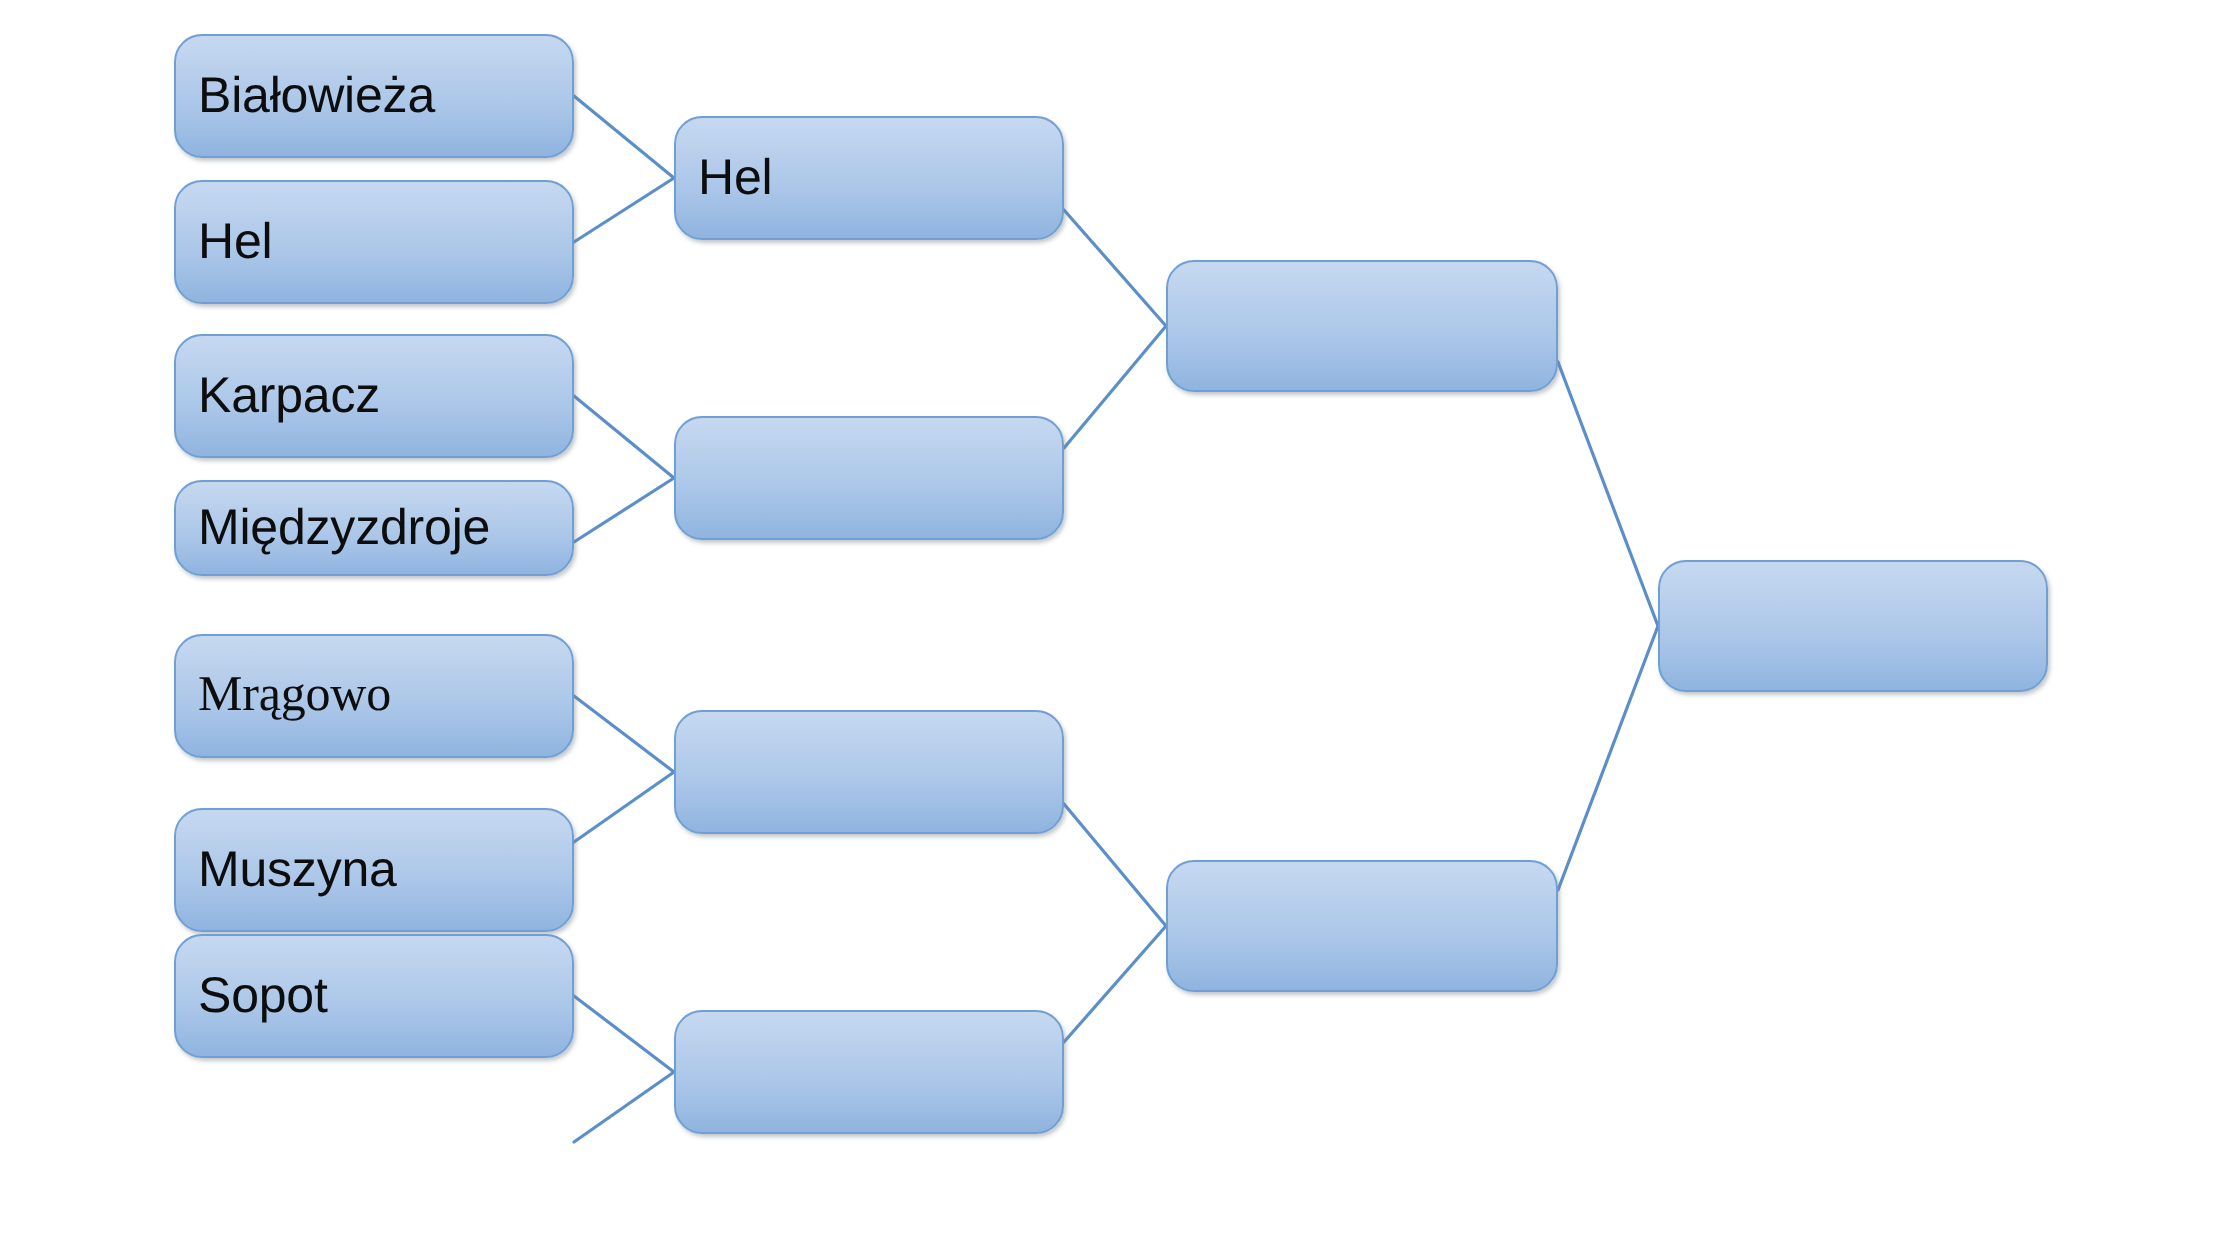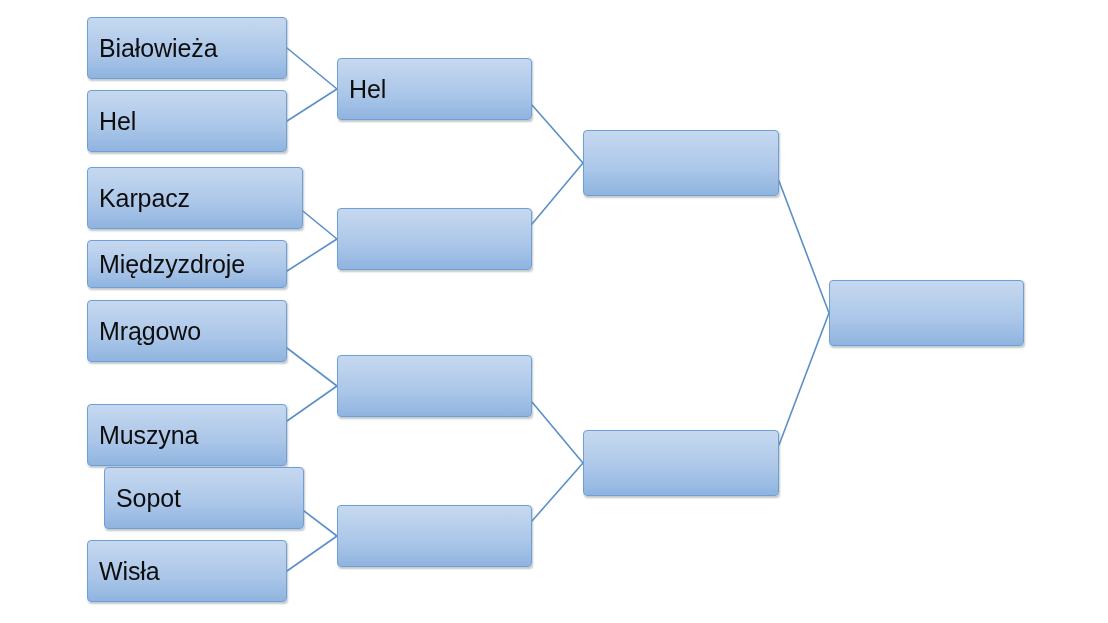--- a/index.html
+++ b/index.html
@@ -24,21 +24,21 @@
     left: 0;
     top: 0;
     width: 1108px;
     height: 623px;
     pointer-events: none;
   }
   .bracket-box {
     position: absolute;
     box-sizing: border-box;
     border: 1px solid #6f9fd3;
-    border-radius: 4px;
+    border-radius: 14px;
     background: linear-gradient(to bottom, #c6d8f0 0%, #bcd2ed 22%, #a9c5e8 62%, #8fb4df 100%);
     box-shadow: 1px 1.5px 2px rgba(120,130,140,0.45);
     display: flex;
     align-items: center;
     padding-left: 11px;
     padding-right: 8px;
     overflow: hidden;
   }
   .bracket-box .box-label {
     font-size: 25px;
@@ -78,37 +78,34 @@
       <line x1="779" y1="445" x2="829" y2="313"></line>
     </g>
   </svg>
 
   <div class="bracket-box" style="left:87px; top:17px; width:200px; height:62px;">
     <span class="box-label">Białowieża</span>
   </div>
   <div class="bracket-box" style="left:87px; top:90px; width:200px; height:62px;">
     <span class="box-label">Hel</span>
   </div>
-  <div class="bracket-box" style="left:87px; top:167px; width:216px; height:62px;">
+  <div class="bracket-box" style="left:87px; top:167px; width:200px; height:62px;">
     <span class="box-label">Karpacz</span>
   </div>
   <div class="bracket-box" style="left:87px; top:240px; width:200px; height:48px;">
     <span class="box-label">Międzyzdroje</span>
   </div>
-  <div class="bracket-box" style="left:87px; top:300px; width:200px; height:62px;">
+  <div class="bracket-box" style="left:87px; top:317px; width:200px; height:62px;font-family:Liberation Serif, serif;">
     <span class="box-label">Mrągowo</span>
   </div>
   <div class="bracket-box" style="left:87px; top:404px; width:200px; height:62px;">
     <span class="box-label">Muszyna</span>
   </div>
-  <div class="bracket-box" style="left:104px; top:467px; width:200px; height:62px;">
+  <div class="bracket-box" style="left:87px; top:467px; width:200px; height:62px;">
     <span class="box-label">Sopot</span>
-  </div>
-  <div class="bracket-box" style="left:87px; top:540px; width:200px; height:62px;">
-    <span class="box-label">Wisła</span>
   </div>
 
   <div class="bracket-box" style="left:337px; top:58px; width:195px; height:62px;">
     <span class="box-label">Hel</span>
   </div>
   <div class="bracket-box" style="left:337px; top:208px; width:195px; height:62px;">
     <span class="box-label"></span>
   </div>
   <div class="bracket-box" style="left:337px; top:355px; width:195px; height:62px;">
     <span class="box-label"></span>

